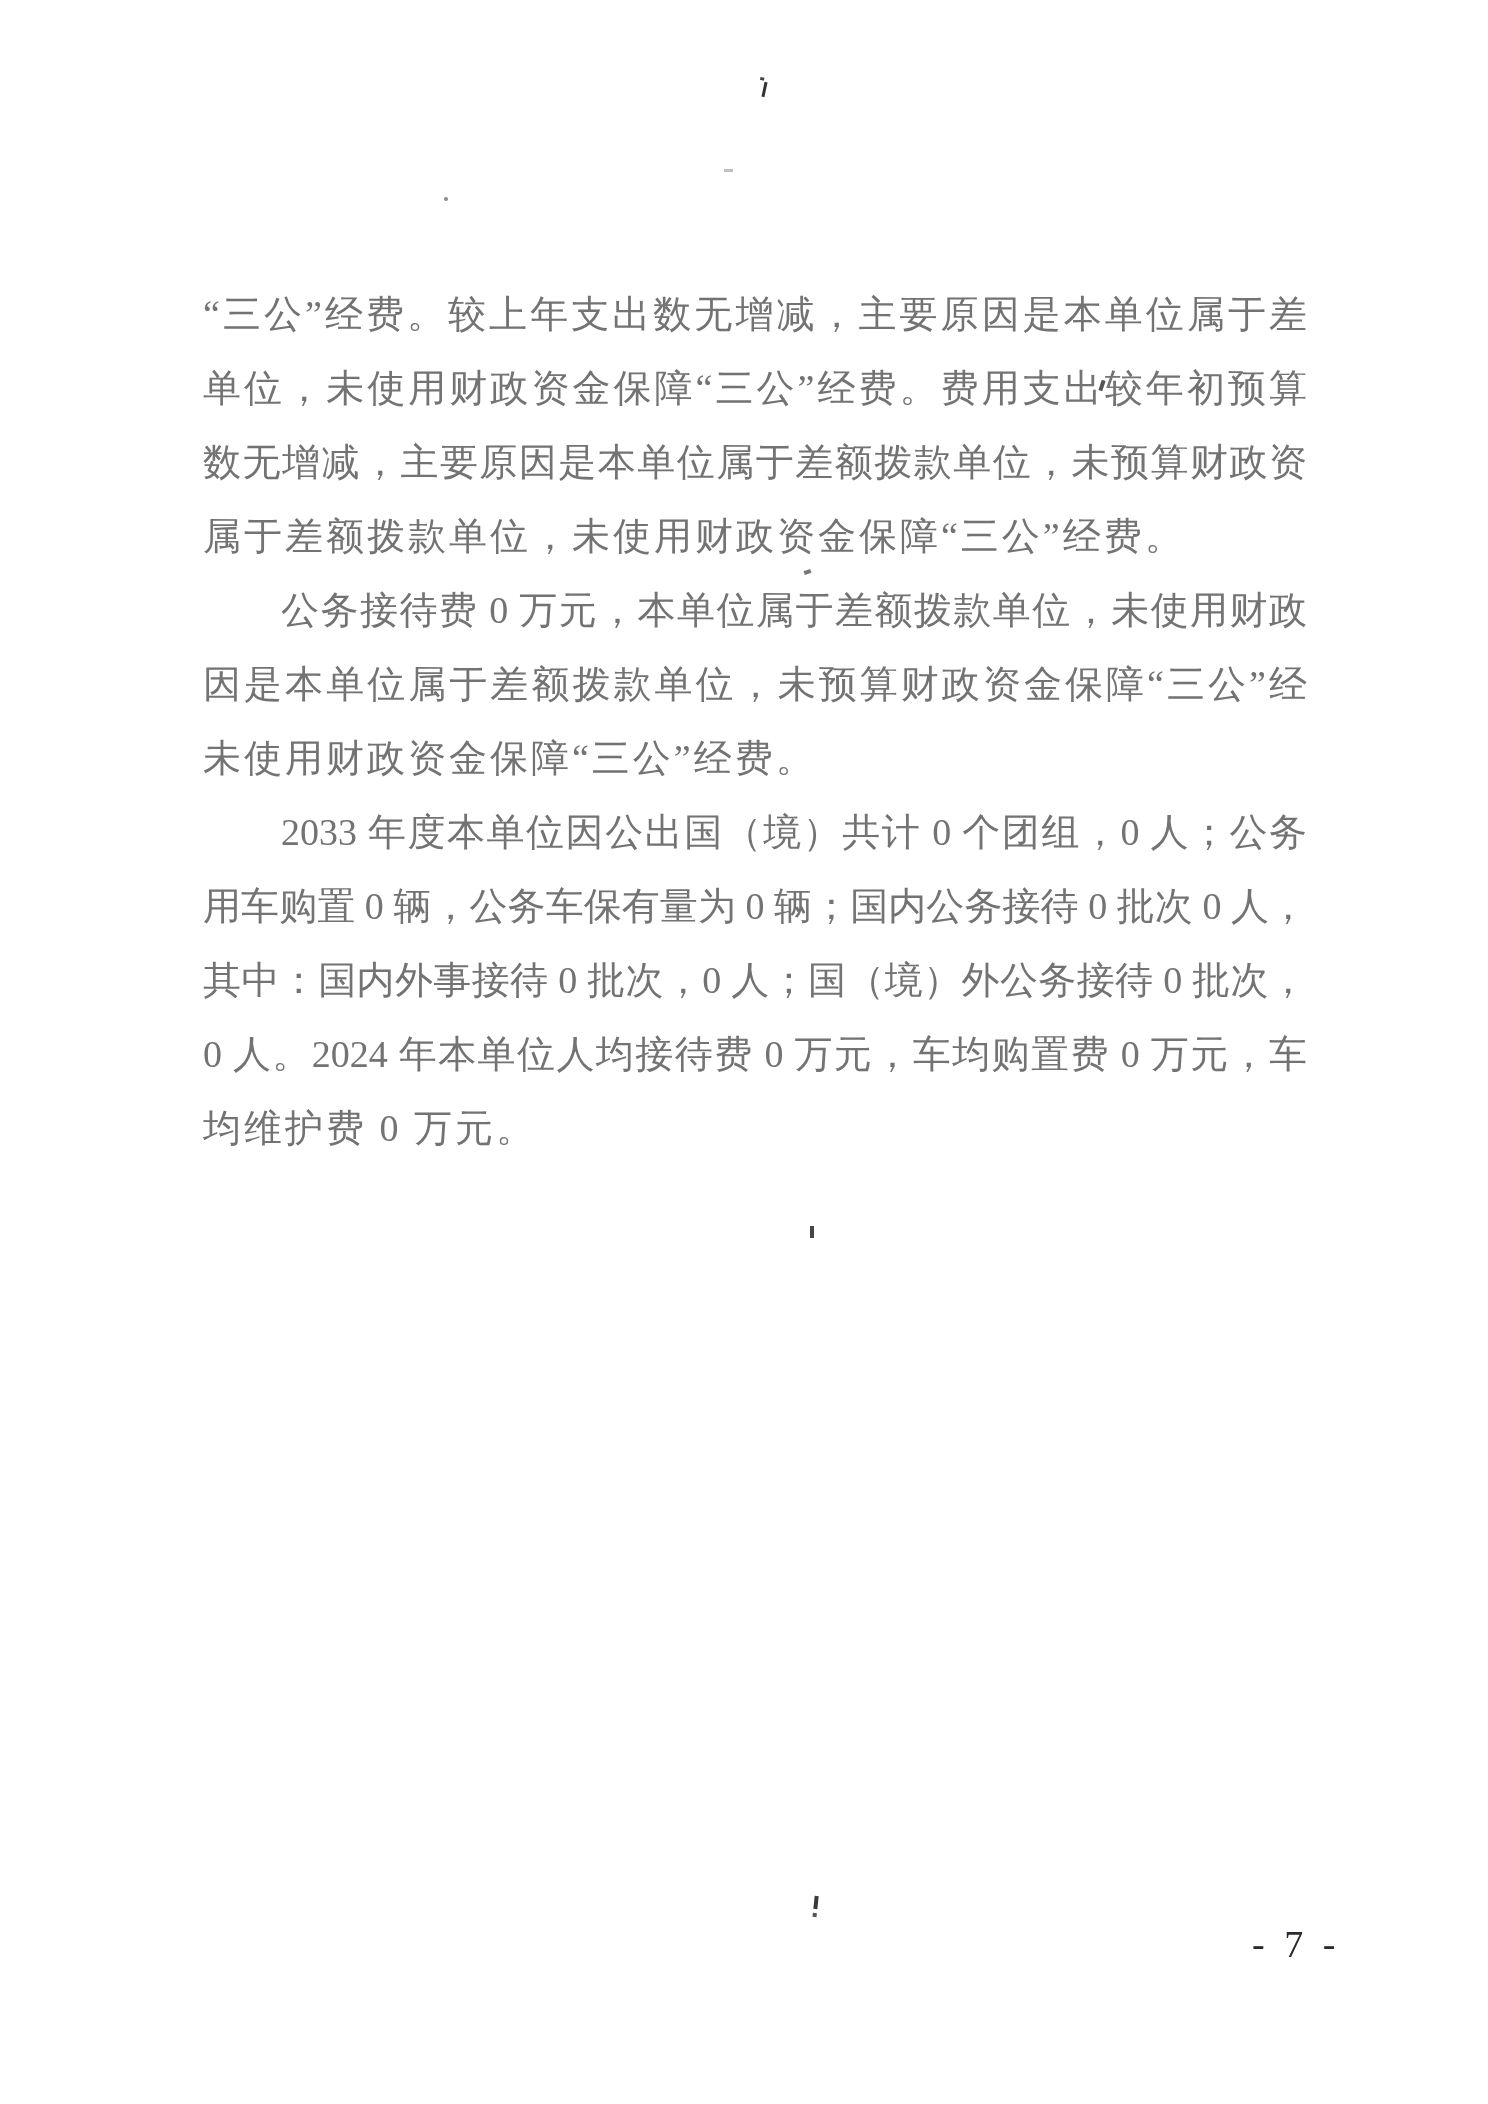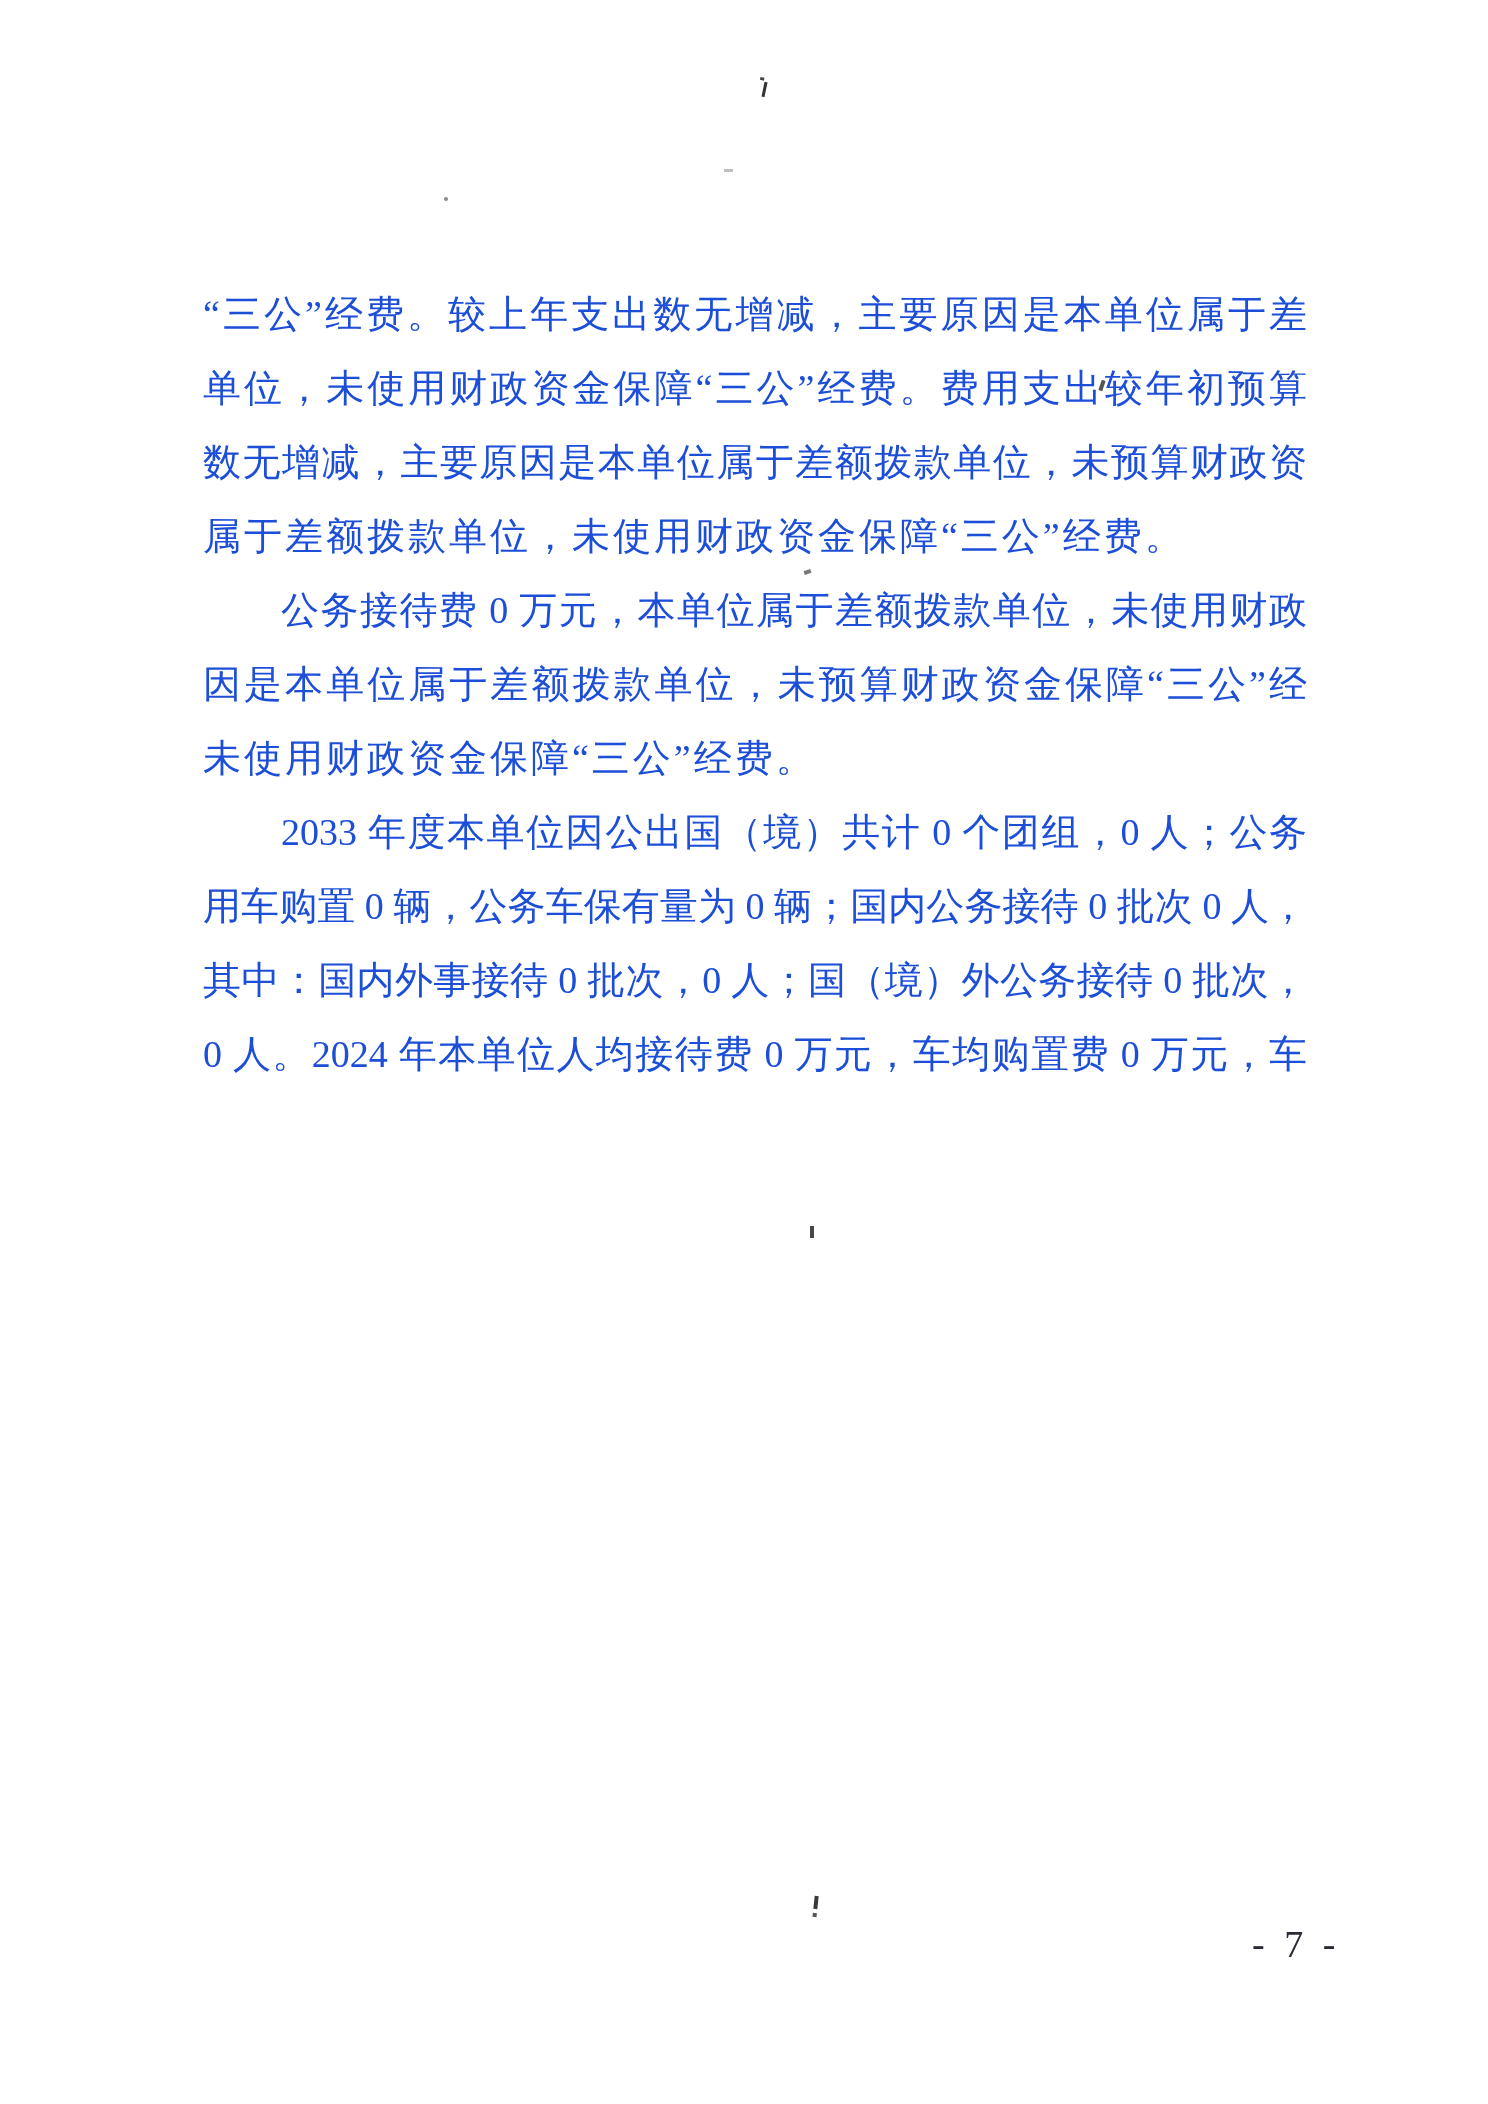--- a/index.html
+++ b/index.html
@@ -22,21 +22,21 @@
     top: 277px;
     width: 1104px;
   }
   .line {
     font-size: 38px;
     line-height: 74px;
     height: 74px;
     white-space: nowrap;
     letter-spacing: 3px;
     text-align: left;
-    color: #1d4ed8;
+    color: #737373;
   }
   
   .line.j {
     letter-spacing: 0;
     text-align: justify;
     text-align-last: justify;
   }
   
   .line.ind {
     text-indent: 78px;
@@ -75,20 +75,21 @@
     <div class="line j">单位，未使用财政资金保障“三公”经费。费用支出较年初预算</div>
     <div class="line j">数无增减，主要原因是本单位属于差额拨款单位，未预算财政资</div>
     <div class="line">属于差额拨款单位，未使用财政资金保障“三公”经费。</div>
     <div class="line j ind">公务接待费 0 万元，本单位属于差额拨款单位，未使用财政</div>
     <div class="line j">因是本单位属于差额拨款单位，未预算财政资金保障“三公”经</div>
     <div class="line">未使用财政资金保障“三公”经费。</div>
     <div class="line j ind">2033 年度本单位因公出国（境）共计 0 个团组，0 人；公务</div>
     <div class="line j">用车购置 0 辆，公务车保有量为 0 辆；国内公务接待 0 批次 0 人，</div>
     <div class="line j">其中：国内外事接待 0 批次，0 人；国（境）外公务接待 0 批次，</div>
     <div class="line j">0 人。2024 年本单位人均接待费 0 万元，车均购置费 0 万元，车</div>
+    <div class="line">均维护费 0 万元。</div>
   </div>
 
   <div class="page-number">- 7 -</div>
 
   <div class="speck s1"></div>
   <div class="speck s2"></div>
   <div class="speck s3"></div>
   <div class="speck s4"></div>
   <div class="speck s5"></div>
   <div class="speck s6"></div>

